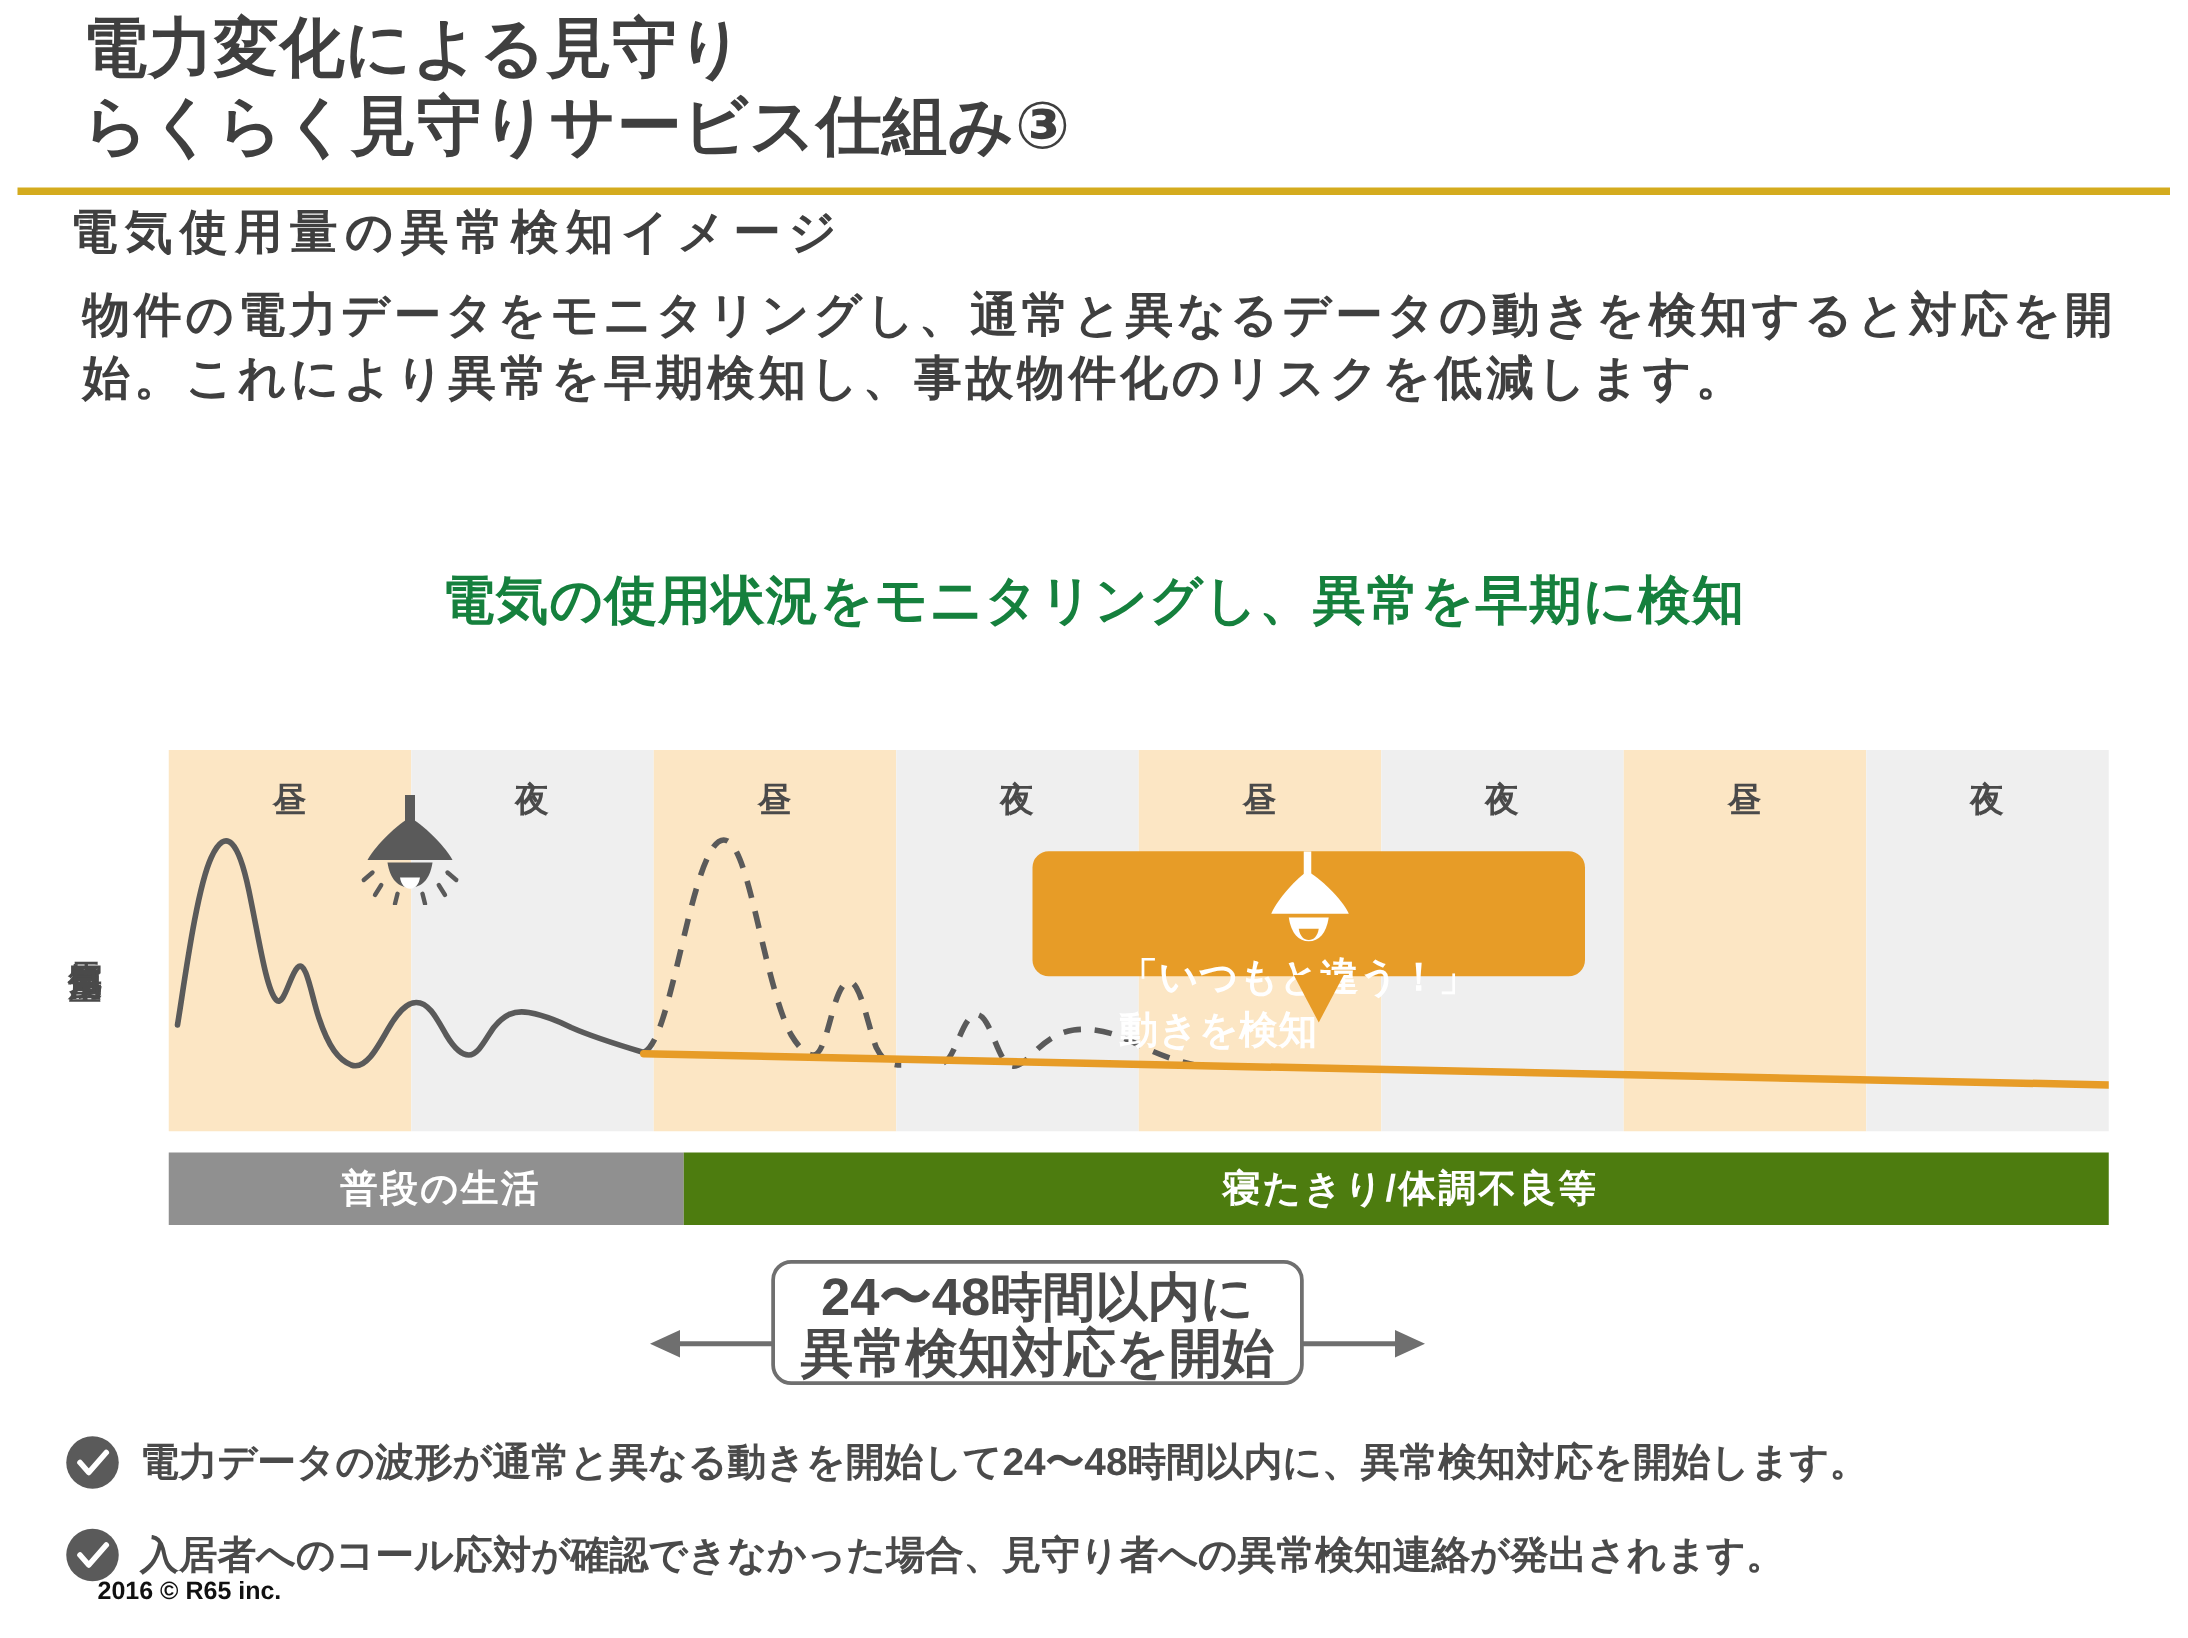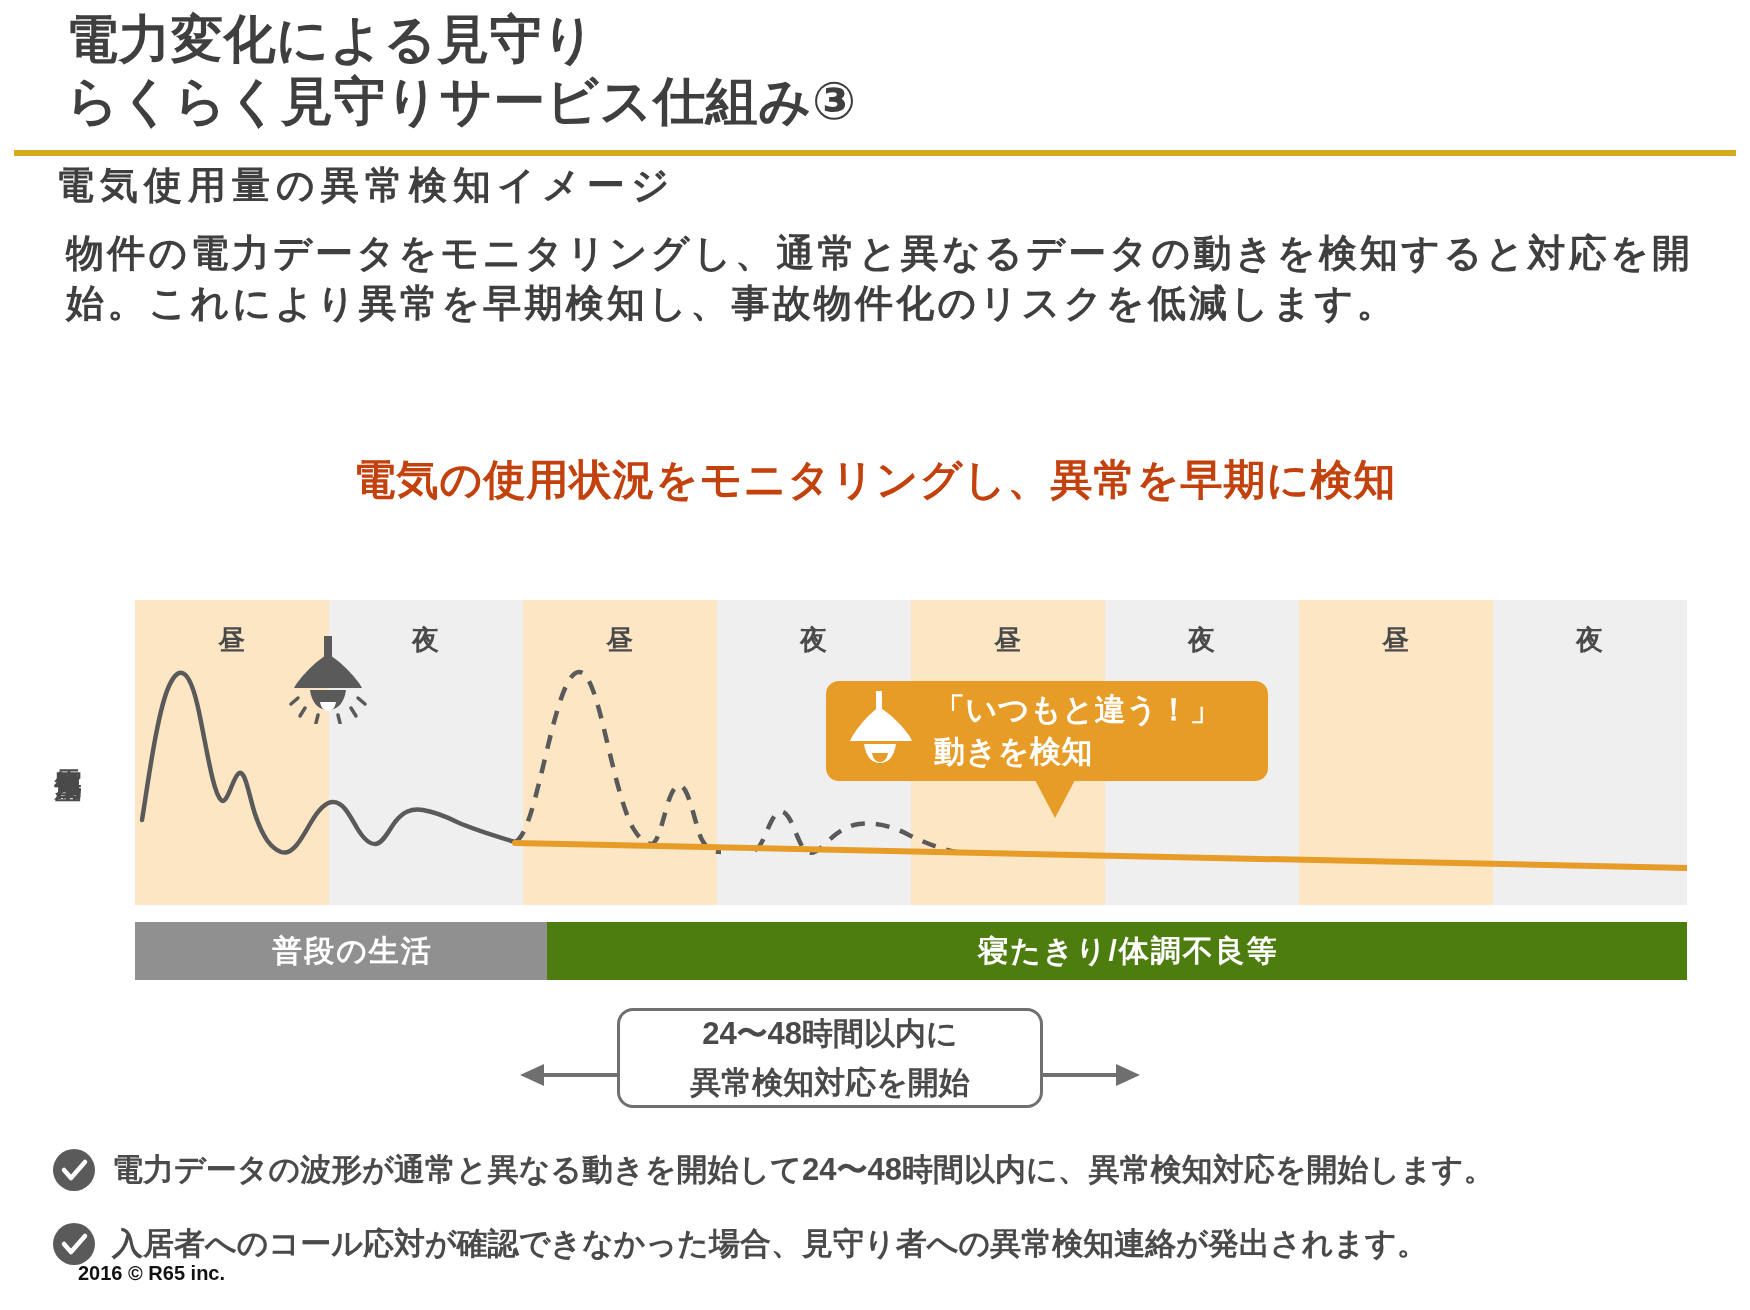--- a/index.html
+++ b/index.html
@@ -37,21 +37,21 @@
     position:absolute;left:56px;top:160px;
     font-size:38px;font-weight:700;color:#3f3f3f;letter-spacing:6px;
   }
   .lead{
     position:absolute;left:66px;top:228px;width:1640px;
     font-size:38px;font-weight:700;color:#3f3f3f;
     line-height:50px;letter-spacing:3.2px;
   }
   .chart-title{
     position:absolute;left:0;top:452px;width:1750px;text-align:center;
-    font-size:42px;font-weight:700;color:#c2410c;letter-spacing:1px;
+    font-size:42px;font-weight:700;color:#15803d;letter-spacing:1px;
   }
 
   
   .chart{position:absolute;left:135px;top:600px;width:1552px;height:305px;}
   .bands{position:absolute;inset:0;display:flex;}
   .band{flex:1 1 0;position:relative;}
   .band.day{background:#fce6c4;}
   .band.night{background:#efefef;}
   .band-label{
     position:absolute;left:0;right:0;top:22px;text-align:center;
@@ -70,21 +70,21 @@
     white-space:nowrap;
   }
 
   
   .lamp-dark{position:absolute;left:288px;top:636px;width:80px;height:88px;}
 
   
   .callout{
     position:absolute;left:826px;top:681px;width:442px;height:100px;
     background:#e79c27;border-radius:13px;
-    display:flex;align-items:center;
+    display:flex;align-items:center;flex-direction:column;
   }
   .callout-icon{width:108px;display:flex;align-items:center;justify-content:center;}
   .callout-text{
     color:#ffffff;font-size:31px;font-weight:700;line-height:42px;
     letter-spacing:0.5px;padding-right:16px;
   }
   .callout-tail{
     position:absolute;left:1035px;top:780px;width:0;height:0;
     border-left:20px solid transparent;border-right:20px solid transparent;
     border-top:38px solid #e79c27;
@@ -97,22 +97,22 @@
   .phase{display:flex;align-items:center;justify-content:center;
     font-size:30px;font-weight:700;color:#ffffff;letter-spacing:2px;padding-left:23px;}
   .phase.normal{width:389px;background:#909090;}
   .phase.abnormal{flex:1;background:#4d7c0f;}
 
   
   .durline{position:absolute;left:520px;top:1060px;width:620px;height:30px;}
   .durbox{
     position:absolute;left:617px;top:1008px;width:420px;height:94px;
     border:3px solid #6f6f6f;border-radius:16px;background:#ffffff;
-    display:flex;flex-direction:column;align-items:center;justify-content:space-between;
-    font-size:31px;font-weight:700;color:#4a4a4a;line-height:45px;
+    display:flex;flex-direction:column;align-items:center;justify-content:flex-end;
+    font-size:42px;font-weight:700;color:#4a4a4a;line-height:45px;
   }
 
   
   .bullets{position:absolute;left:52px;top:1148px;width:1660px;}
   .bullet{display:flex;align-items:center;margin-bottom:30px;}
   .bullet-icon{flex:0 0 auto;width:44px;height:44px;margin-right:16px;}
   .bullet-text{
     font-size:31px;font-weight:700;color:#4a4a4a;letter-spacing:0px;
     white-space:nowrap;
   }

